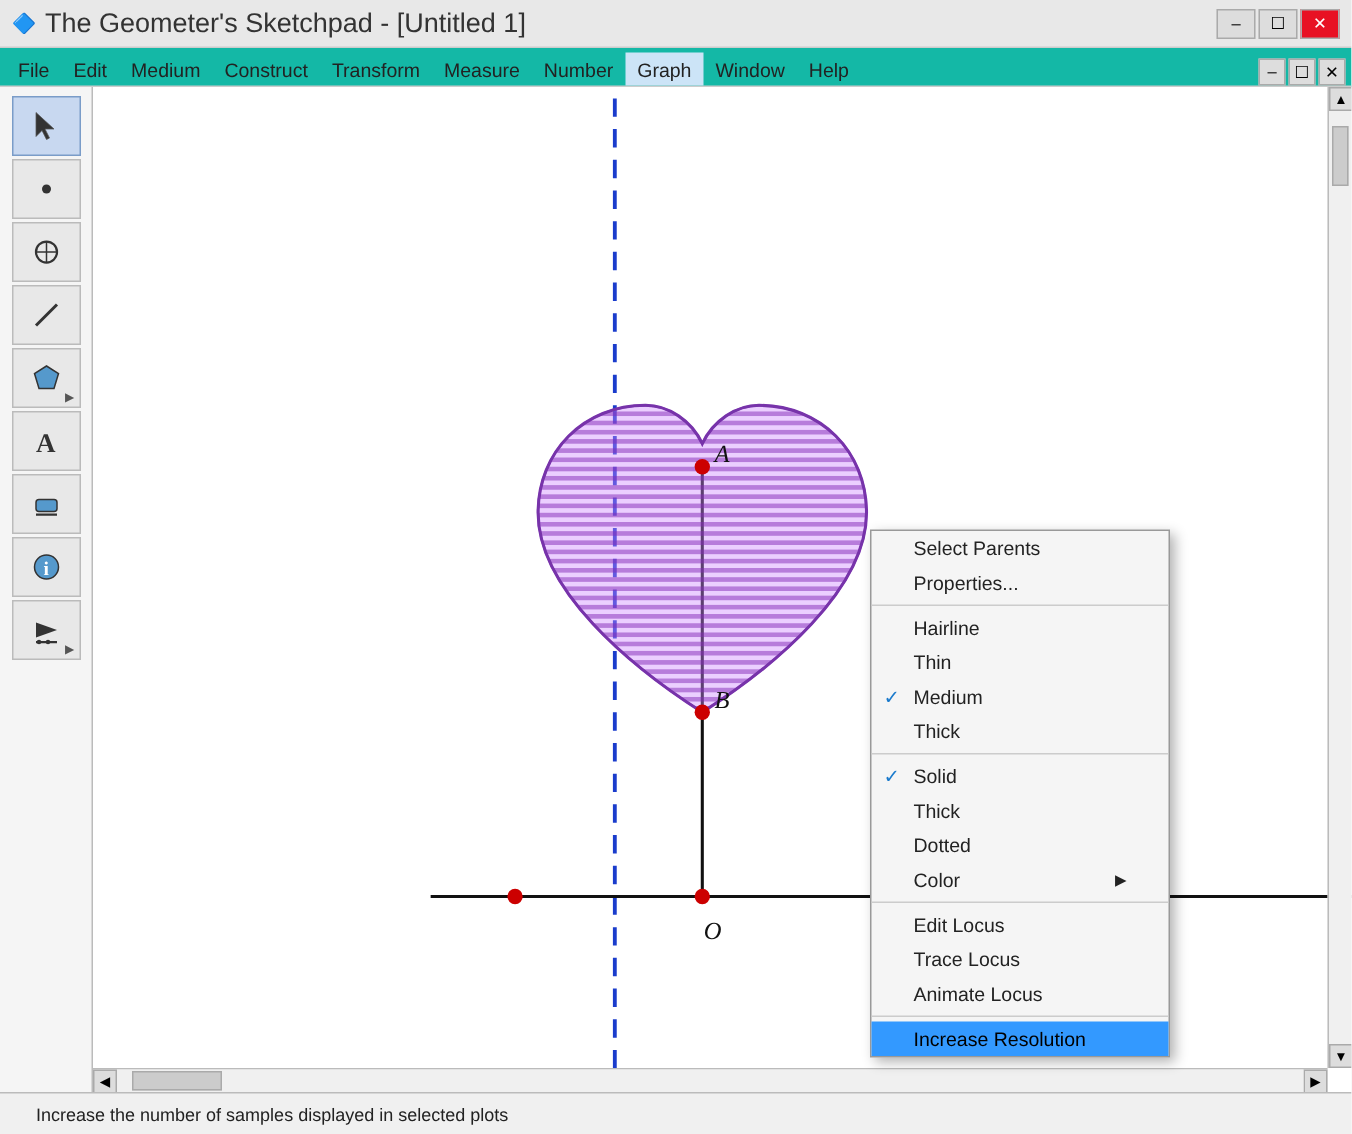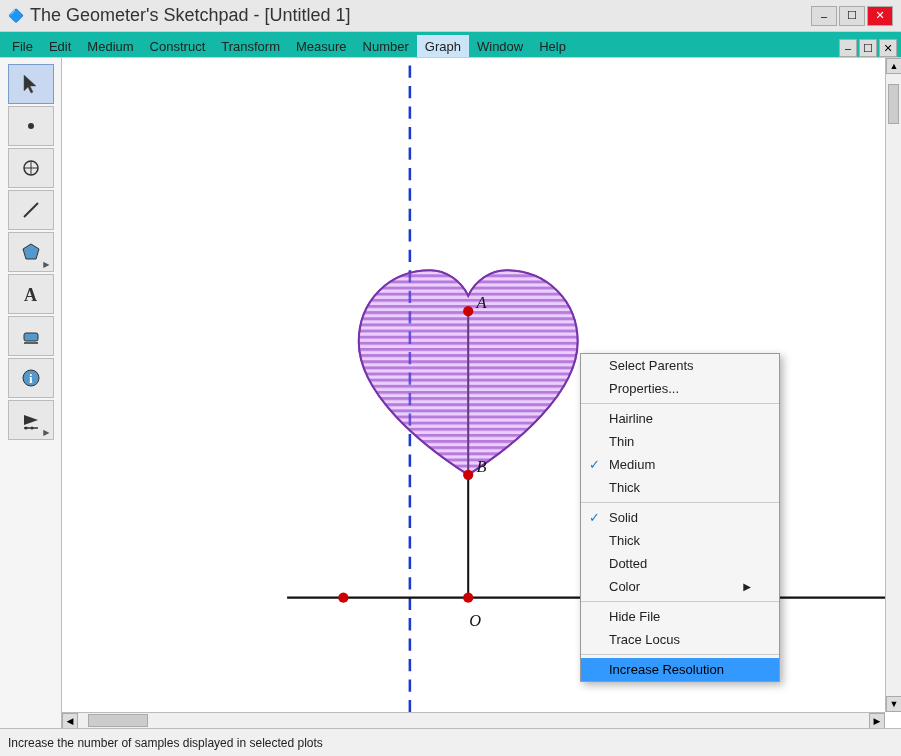--- a/index.html
+++ b/index.html
@@ -102,21 +102,21 @@
     .scroll-track { flex: 1; background: #f0f0f0; }
     .scroll-thumb-v { height: 40px; background: #ccc; border: 1px solid #aaa; margin: 0 1px; }
 
     
     .status-bar {
       height: 28px;
       background: #f0f0f0;
       border-top: 1px solid #bbb;
       display: flex;
       align-items: center;
-      padding: 0 8px;
+      padding: 0 24px;
       font-size: 12px;
       color: #222;
     }
 
     
     .context-menu {
       position: absolute;
       top: 295px;
       left: 518px;
       width: 200px;
@@ -317,24 +317,27 @@
       </div>
       <div class="ctx-item">
         <span>Dotted</span>
       </div>
       <div class="ctx-item">
         <span>Color</span>
         <span class="ctx-arrow">▶</span>
       </div>
       <div class="ctx-separator"></div>
       <div class="ctx-item">
-        <span>Hide File</span>
+        <span>Edit Locus</span>
       </div>
       <div class="ctx-item">
         <span>Trace Locus</span>
+      </div>
+      <div class="ctx-item">
+        <span>Animate Locus</span>
       </div>
       <div class="ctx-separator"></div>
       <div class="ctx-item highlighted">
         <span>Increase Resolution</span>
       </div>
     </div>
 
     <div class="scrollbar-v" style="position:absolute;top:0;right:0;bottom:16px;width:16px;background:#f0f0f0;border-left:1px solid #bbb;display:flex;flex-direction:column;">
       <div class="scroll-btn">▲</div>
       <div class="scroll-track" style="flex:1;position:relative;">

